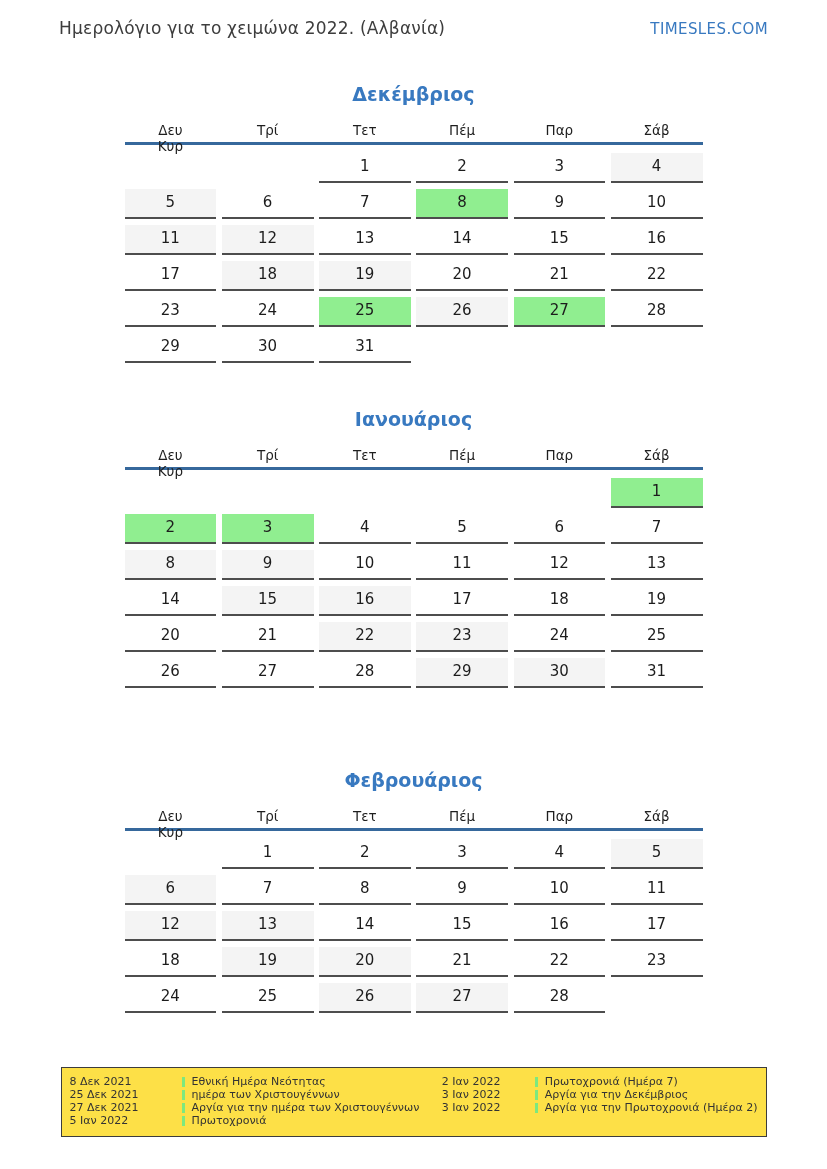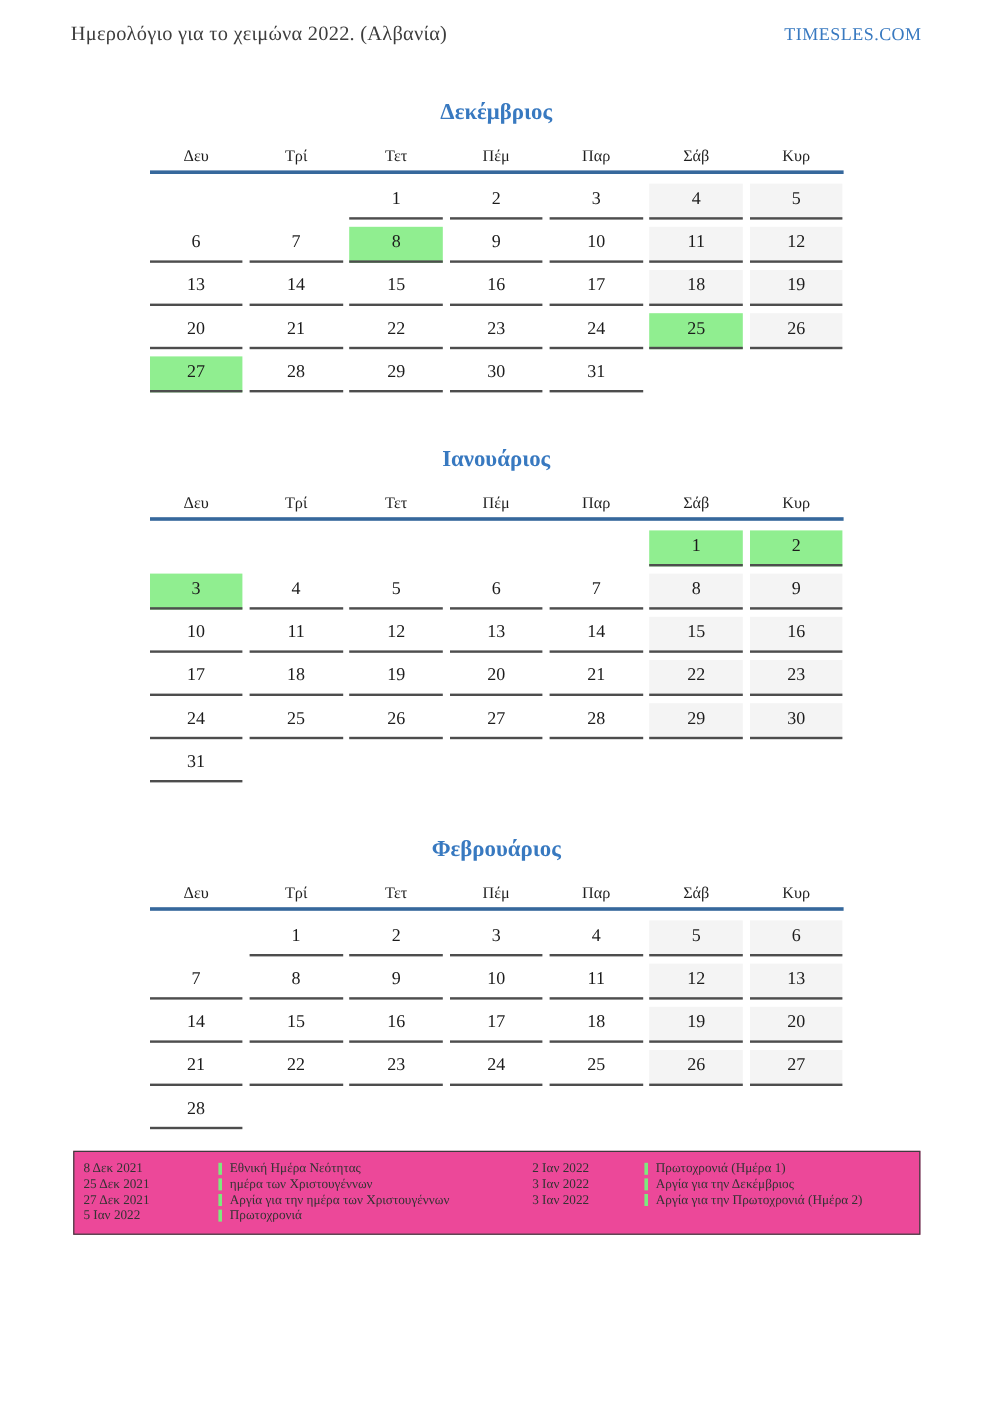--- a/index.html
+++ b/index.html
@@ -7,21 +7,20 @@
     padding: 0;
     background: #ffffff;
     font-family: "DejaVu Sans", "Liberation Sans", sans-serif;
   }
   .page {
     position: relative;
     width: 827px;
     height: 1169px;
     background: #ffffff;
     overflow: hidden;
-    font-family: Liberation Serif, serif;
   }
   
   .page-header {
     display: flex;
     justify-content: space-between;
     align-items: baseline;
     padding: 18px 59px 0 59px;
   }
   .page-title {
     margin: 0;
@@ -42,21 +41,21 @@
   .month-title {
     text-align: center;
     font-size: 19px;
     line-height: 24px;
     color: var(--accent-blue, #3879c0);
   }
   .grid7 {
     width: 578px;
     margin: 0 auto;
     display: grid;
-    grid-template-columns: repeat(7, 1fr);
+    grid-template-columns: repeat(6, 1fr);
     column-gap: 5.5px;
   }
   .weekday-row {
     margin-top: 16px;
     height: 16px;
   }
   .weekday-label {
     text-align: center;
     font-size: 13.5px;
     color: #1f1f1f;
@@ -88,21 +87,21 @@
     border-bottom: none;
   }
   
   .legend {
     box-sizing: border-box;
     width: 706px;
     margin: 18px auto 0 auto;
     border: 1.5px solid #3c3c3c;
     padding: 7px 8px 9px 8px;
     display: flex;
-    background: #ec4899;
+    background: #fde047;
   }
   .legend-col { display: flex; flex-direction: column; }
   .legend-col.left  { width: 364px; }
   .legend-col.right { flex: 1; }
   .legend-entry {
     display: flex;
     align-items: center;
     height: 13px;
     font-size: 11px;
     color: #333333;
@@ -308,21 +307,21 @@
         <div class="legend-entry">
           <span class="legend-date">5 Ιαν 2022</span>
           <span class="holiday-marker"></span>
           <span class="legend-label">Πρωτοχρονιά</span>
         </div>
       </div>
     <div class="legend-col right" id="legend-right">
         <div class="legend-entry">
           <span class="legend-date">2 Ιαν 2022</span>
           <span class="holiday-marker"></span>
-          <span class="legend-label">Πρωτοχρονιά (Ημέρα 1)</span>
+          <span class="legend-label">Πρωτοχρονιά (Ημέρα 7)</span>
         </div>
         <div class="legend-entry">
           <span class="legend-date">3 Ιαν 2022</span>
           <span class="holiday-marker"></span>
           <span class="legend-label">Αργία για την Δεκέμβριος</span>
         </div>
         <div class="legend-entry">
           <span class="legend-date">3 Ιαν 2022</span>
           <span class="holiday-marker"></span>
           <span class="legend-label">Αργία για την Πρωτοχρονιά (Ημέρα 2)</span>

